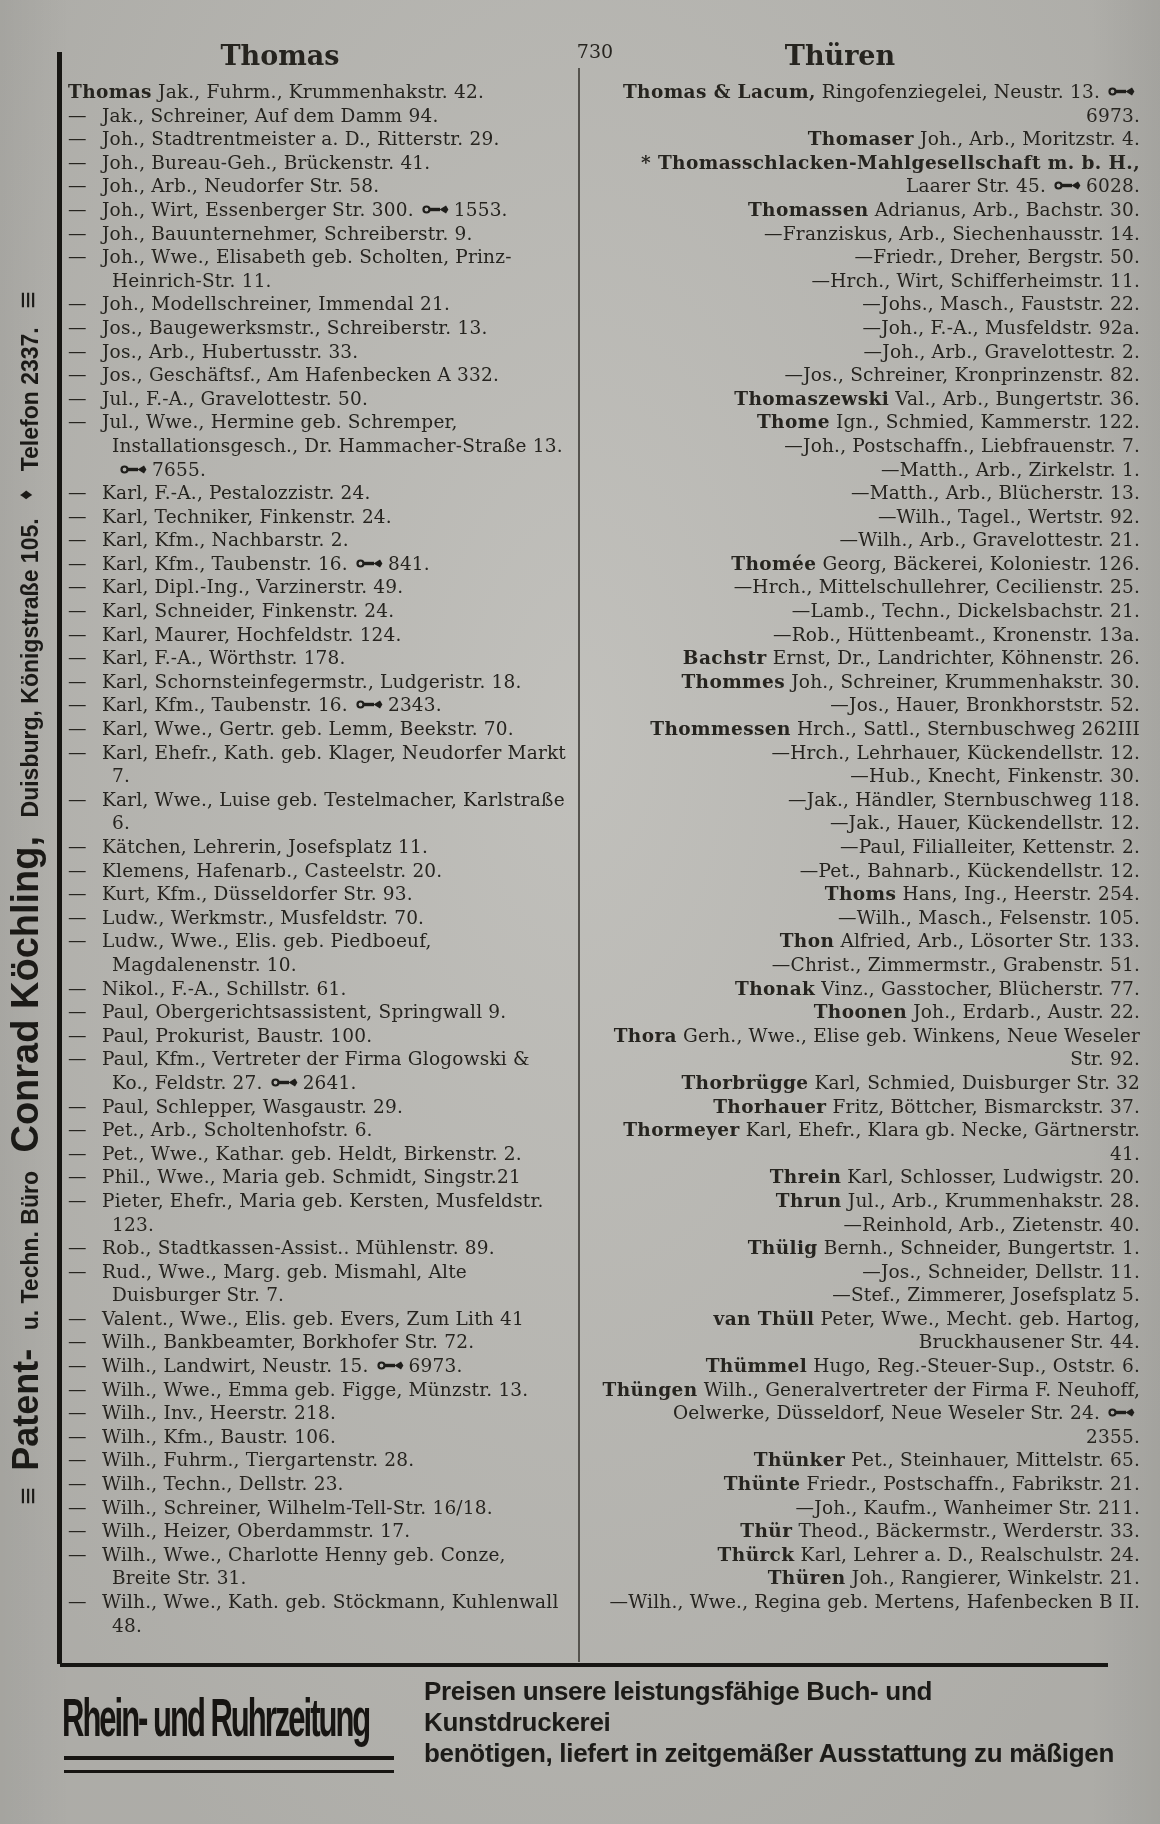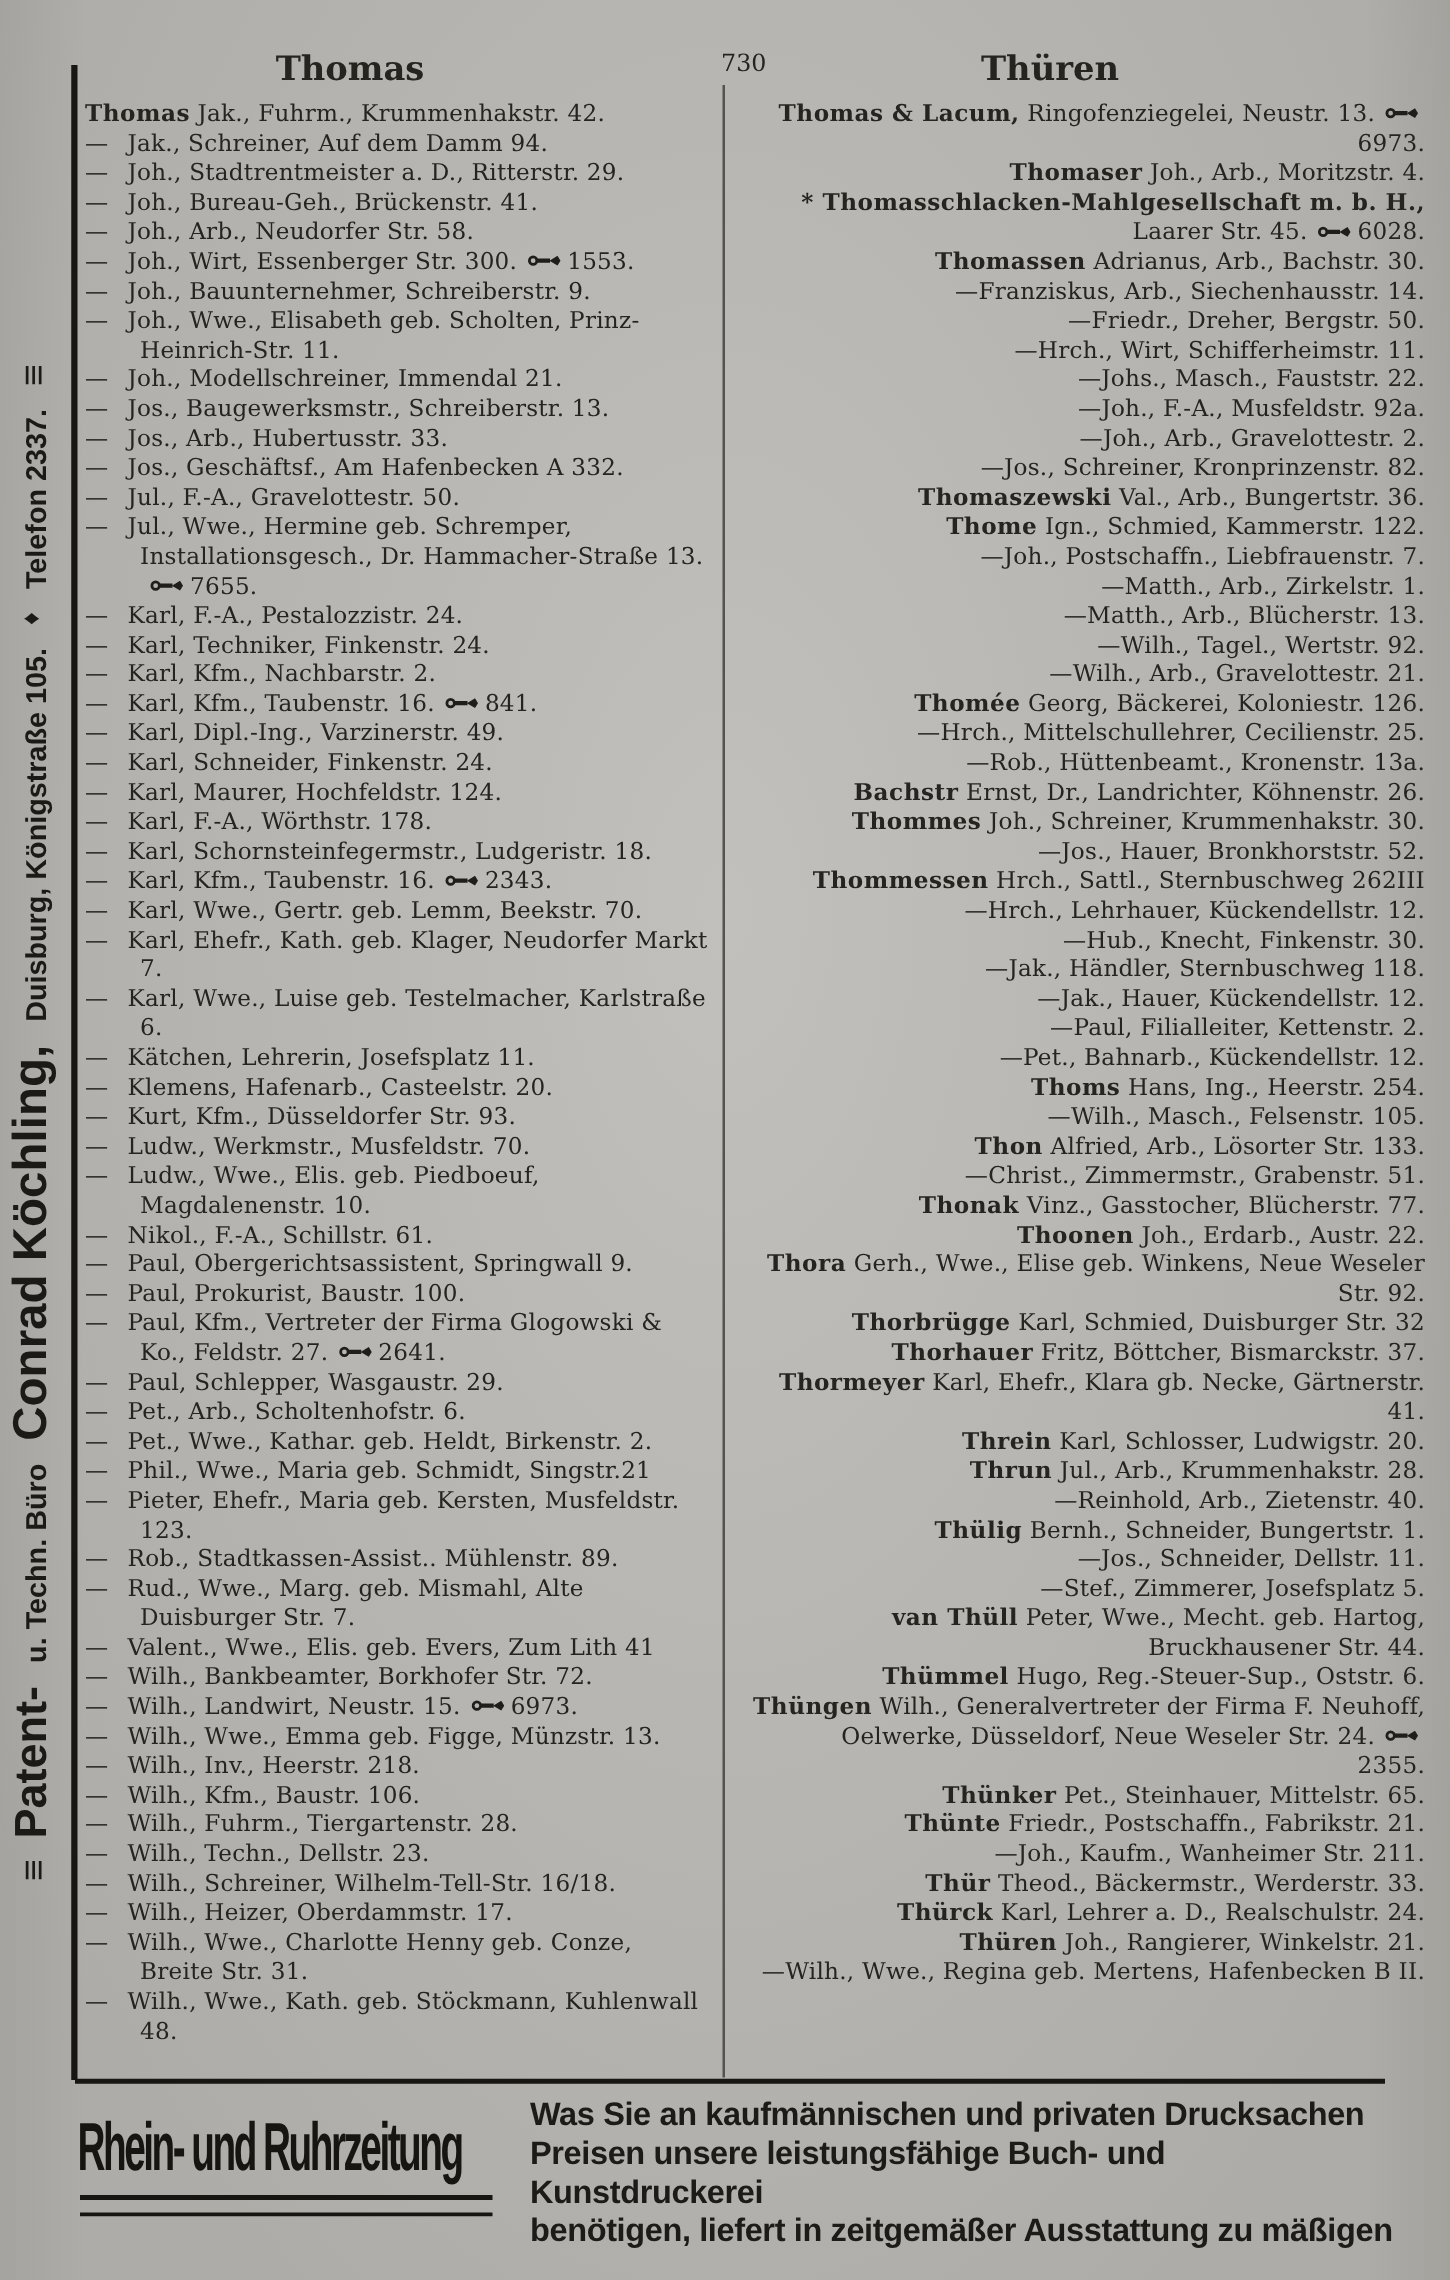--- a/index.html
+++ b/index.html
@@ -190,20 +190,21 @@
         <div class="entry"><span class="dash">—</span><span>Jos., Schreiner, Kronprinzenstr. 82.</span></div>
         <div class="entry"><b class="lead">Thomaszewski</b> <span>Val., Arb., Bungertstr. 36.</span></div>
         <div class="entry"><b class="lead">Thome</b> <span>Ign., Schmied, Kammerstr. 122.</span></div>
         <div class="entry"><span class="dash">—</span><span>Joh., Postschaffn., Liebfrauenstr. 7.</span></div>
         <div class="entry"><span class="dash">—</span><span>Matth., Arb., Zirkelstr. 1.</span></div>
         <div class="entry"><span class="dash">—</span><span>Matth., Arb., Blücherstr. 13.</span></div>
         <div class="entry"><span class="dash">—</span><span>Wilh., Tagel., Wertstr. 92.</span></div>
         <div class="entry"><span class="dash">—</span><span>Wilh., Arb., Gravelottestr. 21.</span></div>
         <div class="entry"><b class="lead">Thomée</b> <span>Georg, Bäckerei, Koloniestr. 126.</span></div>
         <div class="entry"><span class="dash">—</span><span>Hrch., Mittelschullehrer, Cecilienstr. 25.</span></div>
+        <div class="entry"><span class="dash">—</span><span>Lamb., Techn., Dickelsbachstr. 21.</span></div>
         <div class="entry"><span class="dash">—</span><span>Rob., Hüttenbeamt., Kronenstr. 13a.</span></div>
         <div class="entry"><b class="lead">Bachstr</b> <span>Ernst, Dr., Landrichter, Köhnenstr. 26.</span></div>
         <div class="entry"><b class="lead">Thommes</b> <span>Joh., Schreiner, Krummenhakstr. 30.</span></div>
         <div class="entry"><span class="dash">—</span><span>Jos., Hauer, Bronkhorststr. 52.</span></div>
         <div class="entry"><b class="lead">Thommessen</b> <span>Hrch., Sattl., Sternbuschweg 262III</span></div>
         <div class="entry"><span class="dash">—</span><span>Hrch., Lehrhauer, Kückendellstr. 12.</span></div>
         <div class="entry"><span class="dash">—</span><span>Hub., Knecht, Finkenstr. 30.</span></div>
         <div class="entry"><span class="dash">—</span><span>Jak., Händler, Sternbuschweg 118.</span></div>
         <div class="entry"><span class="dash">—</span><span>Jak., Hauer, Kückendellstr. 12.</span></div>
         <div class="entry"><span class="dash">—</span><span>Paul, Filialleiter, Kettenstr. 2.</span></div>
@@ -238,18 +239,17 @@
         <div class="entry"><b class="lead">Thürck</b> <span>Karl, Lehrer a. D., Realschulstr. 24.</span></div>
         <div class="entry"><b class="lead">Thüren</b> <span>Joh., Rangierer, Winkelstr. 21.</span></div>
         <div class="entry"><span class="dash">—</span><span>Wilh., Wwe., Regina geb. Mertens, Hafenbecken B II.</span></div>
       </div>
   </div>
 
   <div class="bottom-rule"></div>
   <div class="ad-brand">Rhein- und Ruhrzeitung</div>
   <div class="ad-underline"></div>
   <div class="ad-text">
-    <div>Was Sie an kaufmännischen und privaten Drucksachen</div>
     <div>Preisen unsere leistungsfähige Buch- und Kunstdruckerei</div>
     <div>benötigen, liefert in zeitgemäßer Ausstattung zu mäßigen</div>
   </div>
 
 </div>
 
 </body></html>

